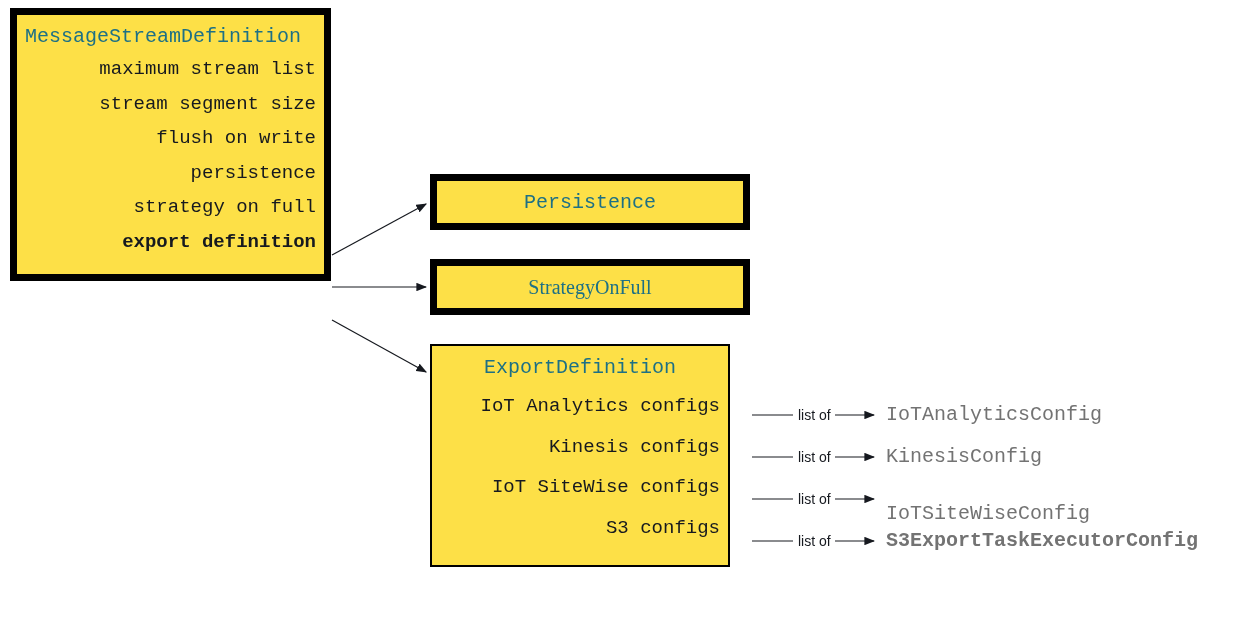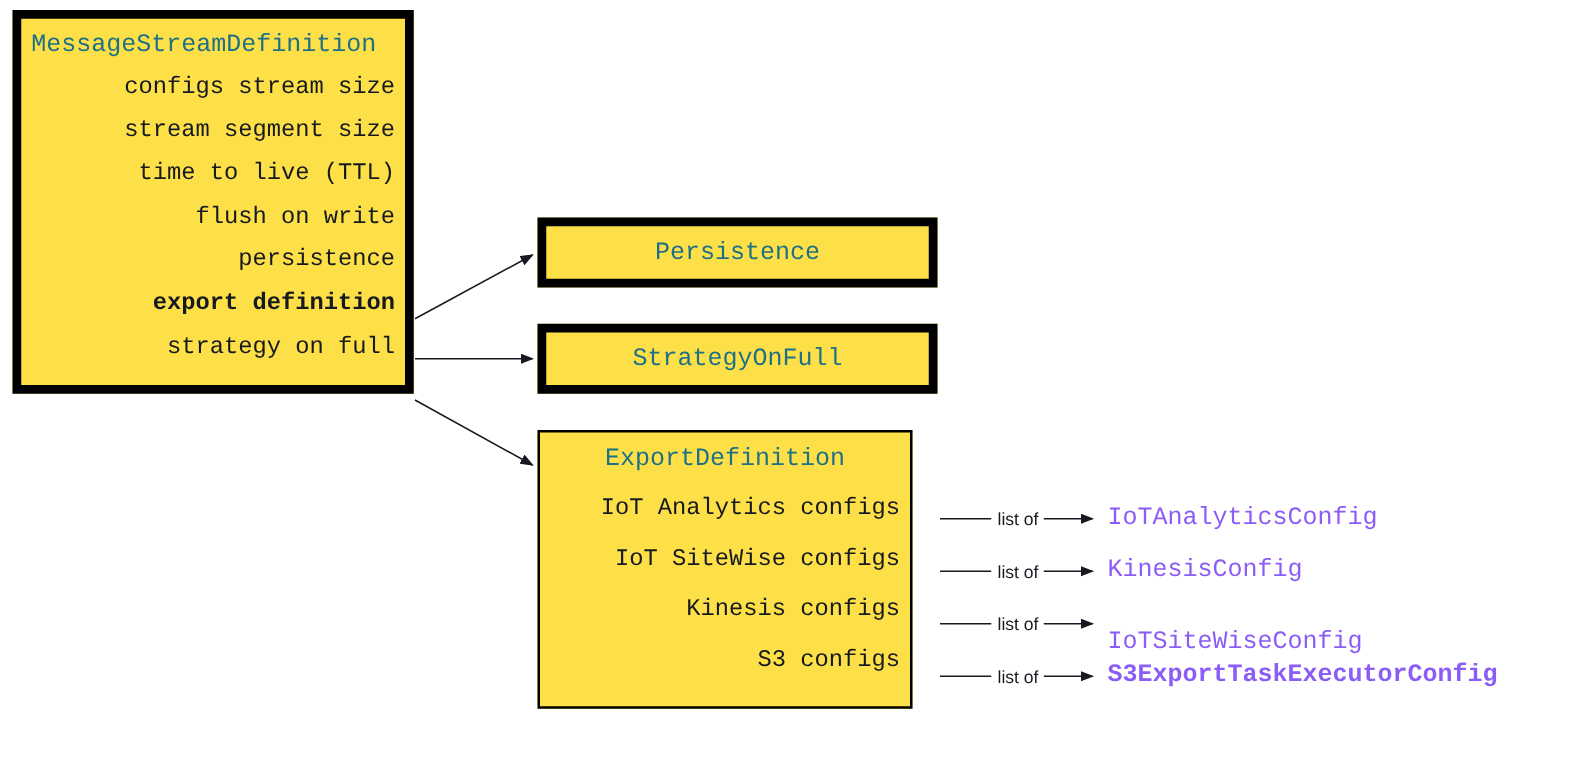--- a/index.html
+++ b/index.html
@@ -42,60 +42,59 @@
     padding: 6px 0;
   }
   .list-label {
     position: absolute;
     font-family: Arial, Helvetica, sans-serif;
     font-size: 14px;
     color: #16191f;
   }
   .config-name {
     position: absolute;
-    color: #8b5cf6;
+    color: #737373;
     font-size: 20px;
   }
   svg.arrows {
     position: absolute;
     top: 0;
     left: 0;
     width: 1257px;
     height: 622px;
     pointer-events: none;
   }
   .bold { font-weight: bold; }
 </style>
 </head>
 <body>
 
 <div class="box" style="left:10px; top:8px; width:321px;">
   <div class="title">MessageStreamDefinition</div>
-  <div class="prop">configs stream size</div>
+  <div class="prop">maximum stream list</div>
   <div class="prop">stream segment size</div>
-  <div class="prop">time to live (TTL)</div>
   <div class="prop">flush on write</div>
   <div class="prop">persistence</div>
+  <div class="prop">strategy on full</div>
   <div class="prop bold">export definition</div>
-  <div class="prop">strategy on full</div>
 </div>
 
 <div class="box" style="left:430px; top:174px; width:320px; height:56px; display:flex; align-items:center; justify-content:center;">
   <div class="center-label">Persistence</div>
 </div>
 
-<div class="box" style="left:430px; top:259px; width:320px; height:56px; display:flex; align-items:center; justify-content:center;">
+<div class="box" style="left:430px; top:259px; width:320px; height:56px; display:flex; align-items:center; justify-content:center;font-family:Liberation Serif, serif;">
   <div class="center-label">StrategyOnFull</div>
 </div>
 
 <div class="box box-heavy" style="left:430px; top:344px; width:300px;">
   <div class="title title-center" style="margin-bottom:10px;">ExportDefinition</div>
   <div class="prop" style="margin:14px 0;">IoT Analytics configs</div>
+  <div class="prop" style="margin:14px 0;">Kinesis configs</div>
   <div class="prop" style="margin:14px 0;">IoT SiteWise configs</div>
-  <div class="prop" style="margin:14px 0;">Kinesis configs</div>
   <div class="prop" style="margin:14px 0;">S3 configs</div>
 </div>
 
 <div class="list-label" style="left:798px; top:407px;">list of</div>
 <div class="list-label" style="left:798px; top:449px;">list of</div>
 <div class="list-label" style="left:798px; top:491px;">list of</div>
 <div class="list-label" style="left:798px; top:533px;">list of</div>
 
 <div class="config-name" style="left:886px; top:403px;">IoTAnalyticsConfig</div>
 <div class="config-name" style="left:886px; top:445px;">KinesisConfig</div>

